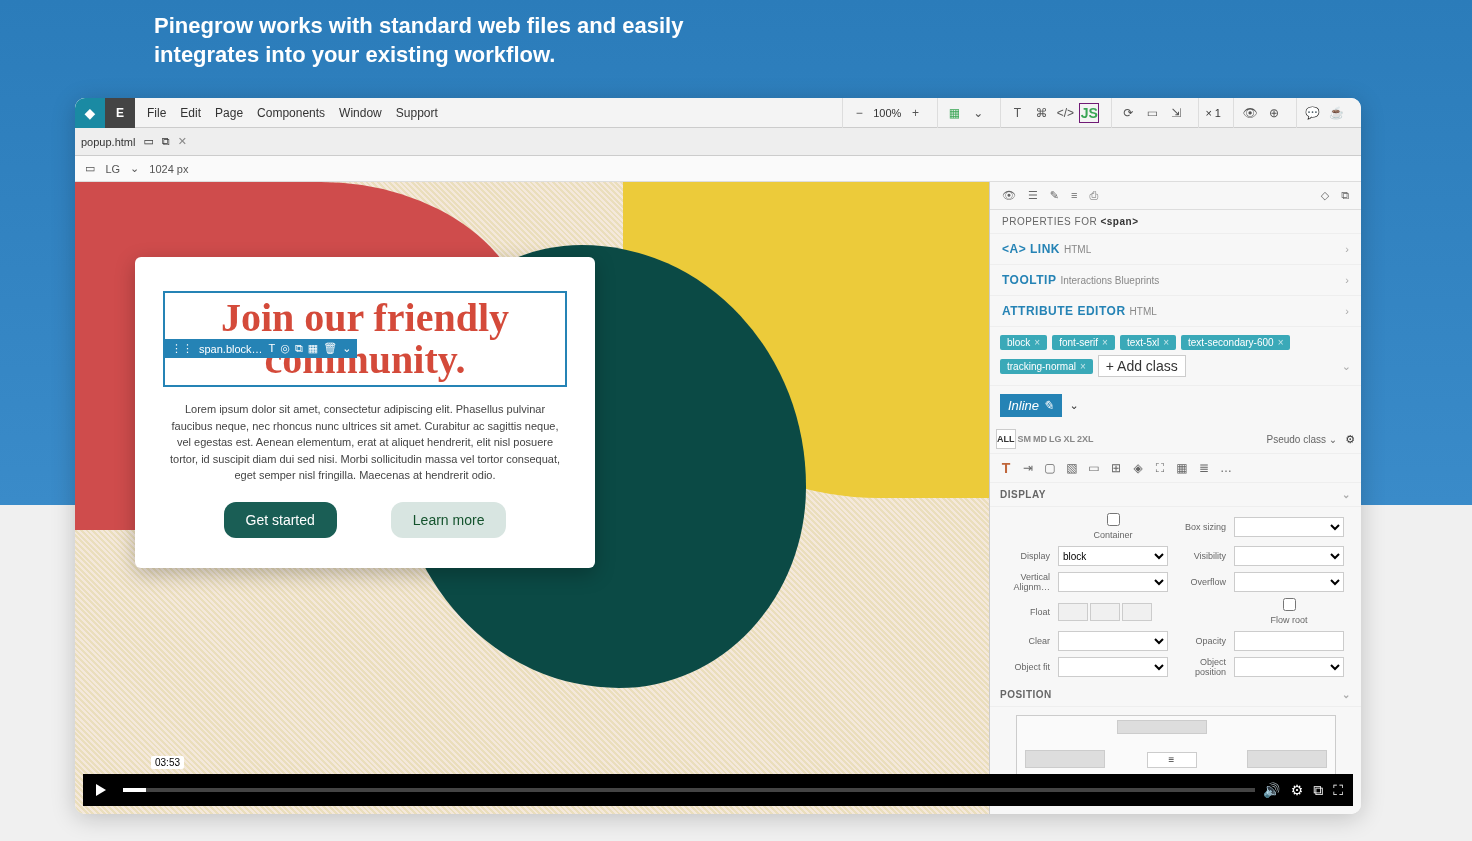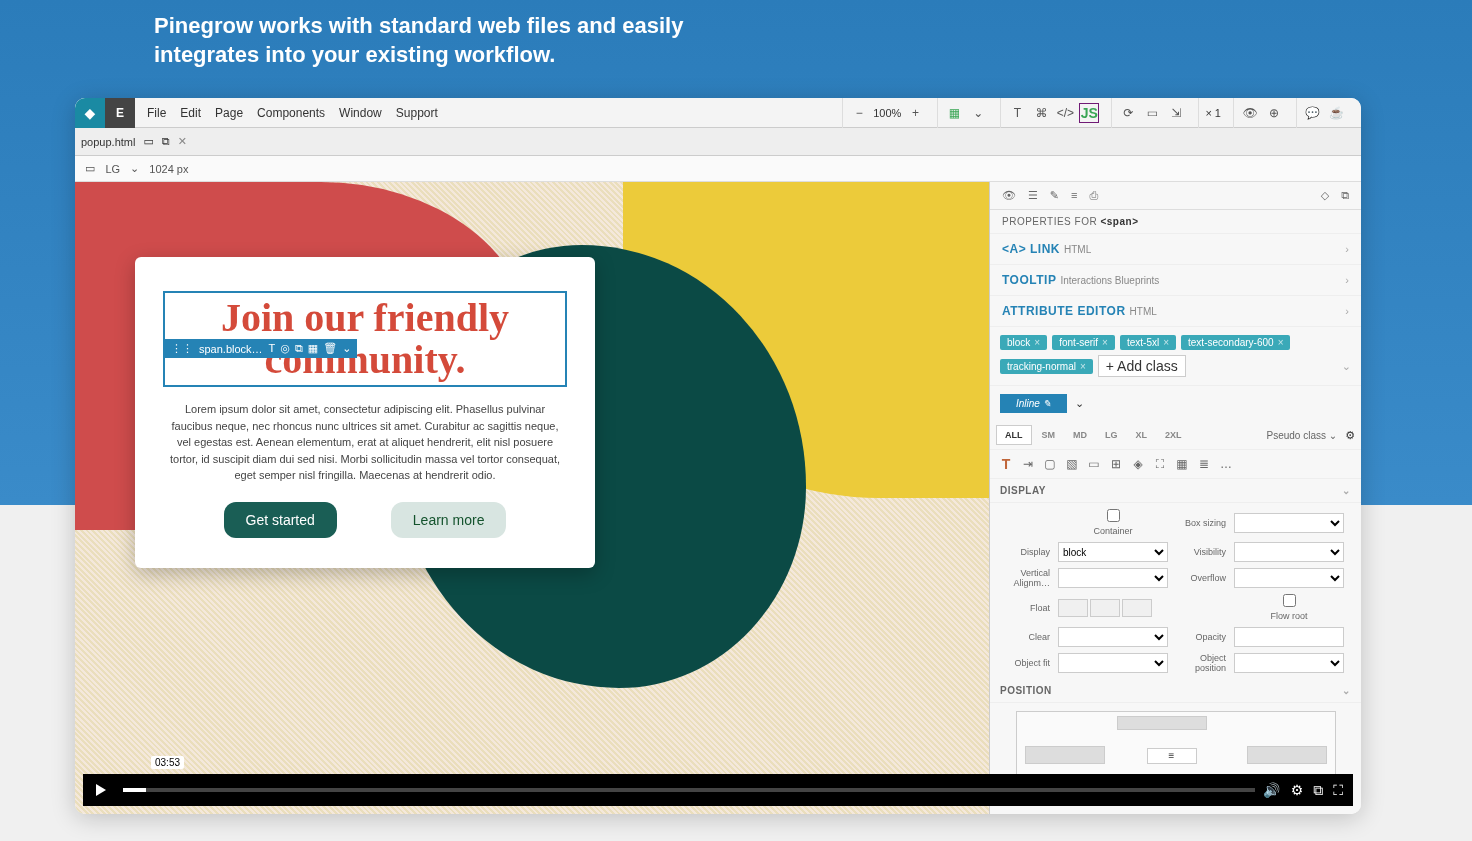--- a/index.html
+++ b/index.html
@@ -46,23 +46,23 @@
 .props-hdr b { color:#333; }
 .accordion { padding:8px 12px; border-bottom:1px solid #eee; display:flex; justify-content:space-between; align-items:center; cursor:pointer; }
 .accordion .label { color:#2583b5; font-weight:700; font-size:12px; letter-spacing:.5px; }
 .accordion .sub { color:#888; font-size:10px; font-weight:400; margin-left:4px; }
 .chev { color:#aaa; }
 .chips { padding:8px 10px; display:flex; flex-wrap:wrap; gap:5px; align-items:center; border-bottom:1px solid #eee; }
 .chip { background:#3aa9b8; color:#fff; padding:2px 7px; font-size:10px; border-radius:2px; display:flex; align-items:center; gap:4px; }
 .chip .x { opacity:.7; }
 .add-class { border:1px solid #ccc; background:#fff; padding:2px 7px; font-size:14px; cursor:pointer; }
 .inline-row { padding:8px 10px; display:flex; align-items:center; gap:8px; }
-.inline-badge { background:#2583b5; color:#fff; padding:4px 16px; font-style:italic; font-size:10px; }
+.inline-badge { background:#2583b5; color:#fff; padding:4px 8px; font-style:italic; font-size:13px; }
 .bp-row { display:flex; align-items:center; gap:2px; padding:4px 6px; border-bottom:1px solid #eee; }
-.bp { padding:4px 8px; font-size:9px; font-weight:700; color:#888; cursor:pointer; }
+.bp { padding:4px 0; font-size:9px; font-weight:700; color:#888; cursor:pointer; }
 .bp.active { background:#fff; border:1px solid #ccc; color:#333; }
 .pseudo { margin-left:auto; font-size:10px; color:#666; padding-right:6px; }
 .icon-row { display:flex; gap:6px; padding:6px 8px; border-bottom:1px solid #eee; }
 .icon-row span { width:16px; height:16px; display:flex; align-items:center; justify-content:center; color:#666; cursor:pointer; font-size:12px; }
 .icon-row .t { color:#c0663a; font-weight:700; font-size:14px; }
 .section-hdr { padding:6px 10px; font-size:10px; font-weight:700; letter-spacing:.5px; color:#666; display:flex; justify-content:space-between; border-bottom:1px solid #eee; }
 .controls { padding:6px 10px; display:grid; grid-template-columns: 50px 110px 50px 110px; gap:6px 8px; align-items:center; }
 .controls label { font-size:9px; color:#666; text-align:right;flex-direction:column; }
 .controls select, .controls input[type=text] { width:100%; font-size:10px; border:1px solid #ccc; background:#fff; height:20px; }
 .cb { display:flex; align-items:center; gap:4px; font-size:10px; color:#555; }

